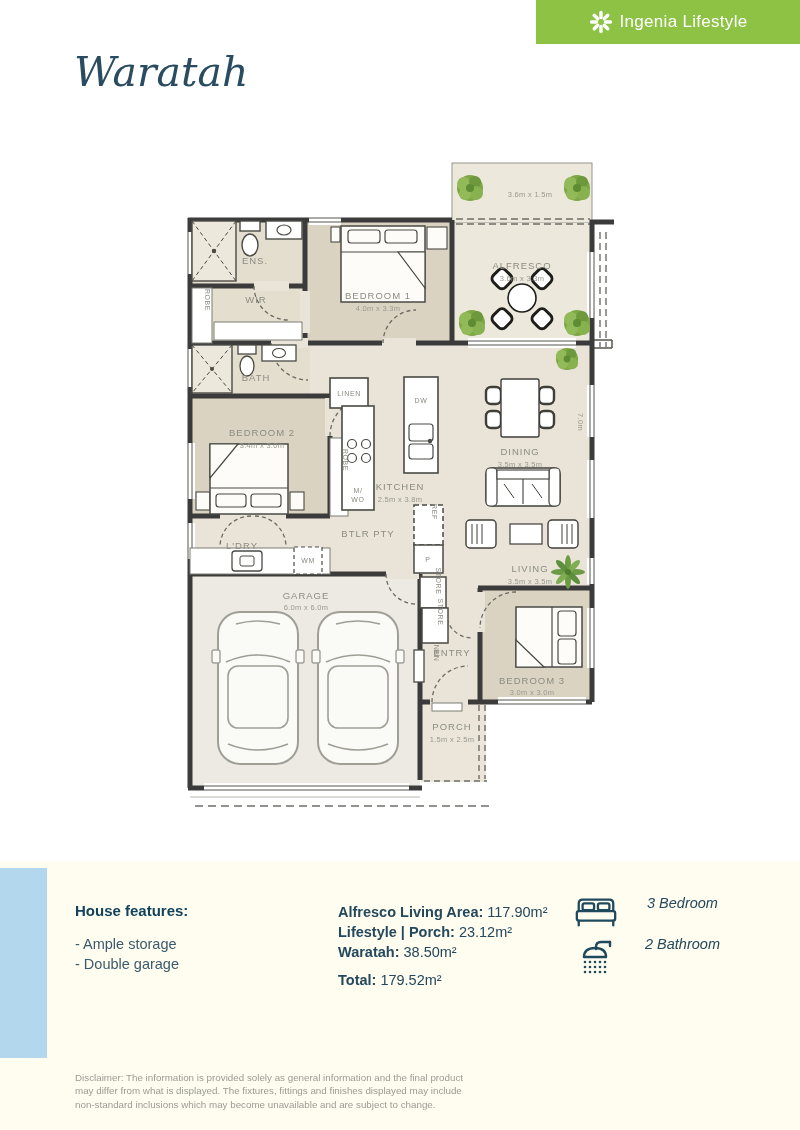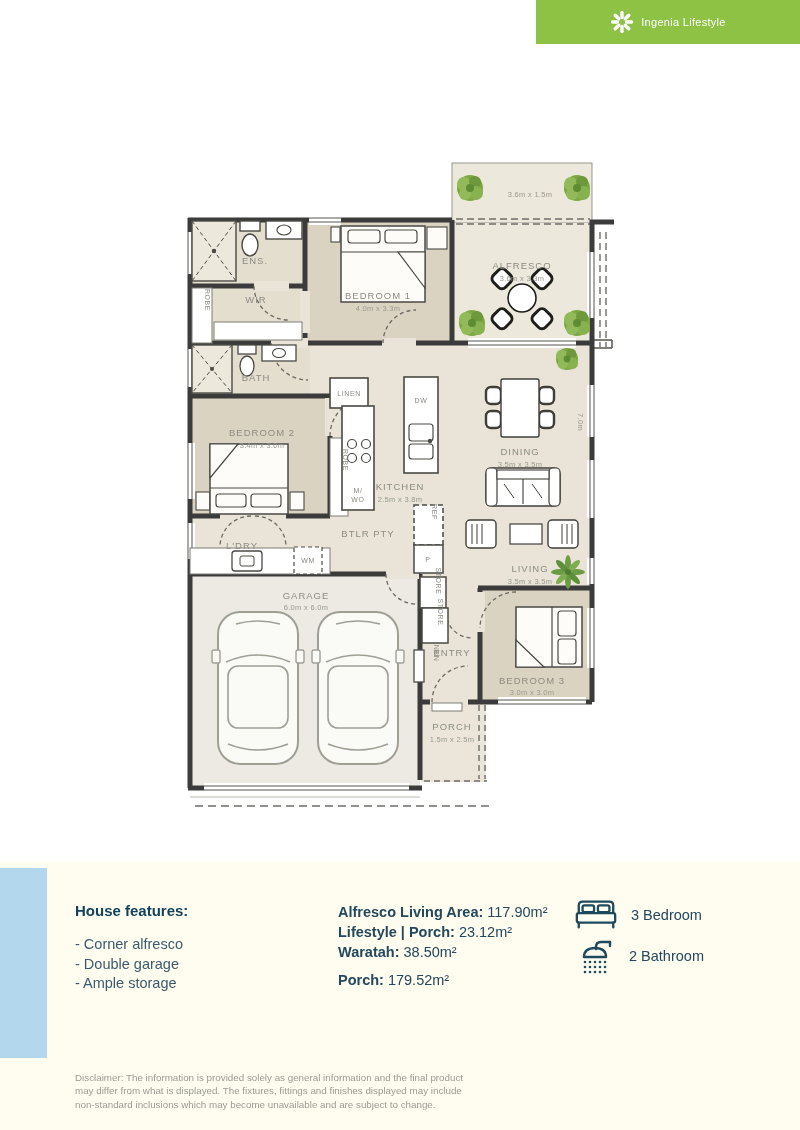--- a/index.html
+++ b/index.html
@@ -2,40 +2,40 @@
 <html><head>
 <meta charset="utf-8">
 <style>
   html,body{margin:0;padding:0;}
   body{font-family:"Liberation Sans",sans-serif;background:#ffffff;}
   .page{position:relative;width:800px;height:1130px;background:#ffffff;overflow:hidden;}
 
   
   .brand-banner{position:absolute;left:536px;top:0;width:264px;height:44px;background:#8DC244;
     display:flex;align-items:center;justify-content:center;gap:7px;}
-  .brand-banner .brand-text{color:#ffffff;font-size:11px;letter-spacing:.3px;font-weight:400;}
+  .brand-banner .brand-text{color:#ffffff;font-size:17px;letter-spacing:.3px;font-weight:400;}
   .page-title{position:absolute;left:74px;top:48px;margin:0;font-family:"DejaVu Serif",serif;
     font-style:italic;font-weight:400;font-size:41px;color:#2A4C60;}
 
   
   .plan-wrap{position:absolute;left:0;top:0;width:800px;height:862px;border-radius:29px;}
 
   
   .footer{position:absolute;left:0;top:862px;width:800px;height:268px;background:#FFFDF0;}
   .blue-stripe{position:absolute;left:0;top:6px;width:47px;height:190px;background:#B3D7EC;}
   .features{position:absolute;left:75px;top:40px;width:230px;}
   .features h3{margin:0 0 16px 0;font-size:15px;color:#12425C;font-weight:700;}
   .features ul{list-style:none;margin:0;padding:0;}
   .features li{font-size:14.5px;color:#3C5A6C;line-height:19.5px;}
   .areas{position:absolute;left:338px;top:40px;width:225px;color:#24485C;}
   .area-row{font-size:14.5px;line-height:20px;}
   .area-row.total{margin-top:8px;}
   .area-label{font-weight:700;margin-right:4px;}
   .stats{position:absolute;left:573px;top:33px;width:190px;}
-  .stat-row{display:flex;align-items:center;gap:12px;height:40px;margin-bottom:1px;}
+  .stat-row{display:flex;gap:28px;height:40px;margin-bottom:1px;font-style:italic;}
   .stat-row svg{flex:0 0 auto;}
   .stat-label{font-size:14.5px;color:#24485C;}
   .disclaimer{position:absolute;left:75px;top:199px;width:404px;font-size:9.8px;line-height:13.5px;color:#9B9B93;}
 
   
   .rm{font-family:"Liberation Sans",sans-serif;font-size:9.5px;fill:#8C8C83;letter-spacing:1px;text-anchor:middle;}
   .dim{font-family:"Liberation Sans",sans-serif;font-size:7.5px;fill:#9A9A91;letter-spacing:.3px;text-anchor:middle;}
   .sm{font-family:"Liberation Sans",sans-serif;font-size:7px;fill:#8C8C83;letter-spacing:.6px;text-anchor:middle;}
 </style>
 </head>
@@ -52,20 +52,21 @@
           <line x1="4.5" y1="0" x2="9.5" y2="0"></line>
         <line x1="-3.2" y1="-3.2" x2="-6.8" y2="-6.8"></line>
           <line x1="3.2" y1="3.2" x2="6.8" y2="6.8"></line>
         <line x1="-3.2" y1="3.2" x2="-6.8" y2="6.8"></line>
           <line x1="3.2" y1="-3.2" x2="6.8" y2="-6.8"></line>
       </g>
     </svg>
     <span class="brand-text">Ingenia Lifestyle</span>
   </div>
 
+  <h1 class="page-title">Waratah</h1>
 
   <div class="plan-wrap">
   <svg width="800" height="862" viewBox="0 0 800 862">
 
     <path d="M190,218 H592 V702 H420 V788 H190 Z" fill="#E9E4D7"></path>
     <rect x="452" y="163" width="140" height="60" fill="#ECE8DB" stroke="#97978E" stroke-width="1"></rect>
     <rect x="452" y="223" width="140" height="120" fill="#ECE8DB"></rect>
     <rect x="307" y="220" width="145" height="123" fill="#DBD3C2"></rect>
     <rect x="190" y="220" width="115" height="123" fill="#E4DECF"></rect>
     <rect x="190" y="343" width="120" height="53" fill="#E4DECF"></rect>
@@ -368,38 +369,37 @@
     <text class="dim" x="452" y="742">1.5m x 2.5m</text>
   </svg>
   </div>
 
   <div class="footer">
     <div class="blue-stripe"></div>
 
     <div class="features">
       <h3>House features:</h3>
       <ul>
-        <li>- Corner alfresco</li>
+        <li>- Ample storage</li>
         <li>- Double garage</li>
-        <li>- Ample storage</li>
       </ul>
     </div>
 
     <div class="areas">
       <div class="area-row">
         <span class="area-label">Alfresco Living Area:</span><span class="area-value">117.90m²</span>
       </div>
       <div class="area-row">
         <span class="area-label">Lifestyle | Porch:</span><span class="area-value">23.12m²</span>
       </div>
       <div class="area-row">
         <span class="area-label">Waratah:</span><span class="area-value">38.50m²</span>
       </div>
       <div class="area-row total">
-        <span class="area-label">Porch:</span><span class="area-value">179.52m²</span>
+        <span class="area-label">Total:</span><span class="area-value">179.52m²</span>
       </div>
     </div>
 
     <div class="stats">
       <div class="stat-row">
         <svg width="46" height="36" viewBox="0 0 48 36" fill="none" stroke="#1F4A5E" stroke-width="2.4" stroke-linecap="round" stroke-linejoin="round">
           <path d="M6,16 V8 Q6,4 10,4 H38 Q42,4 42,8 V16"></path>
           <rect x="10" y="8" width="12" height="7" rx="2"></rect>
           <rect x="26" y="8" width="12" height="7" rx="2"></rect>
           <rect x="4" y="16" width="40" height="10" rx="2"></rect>

